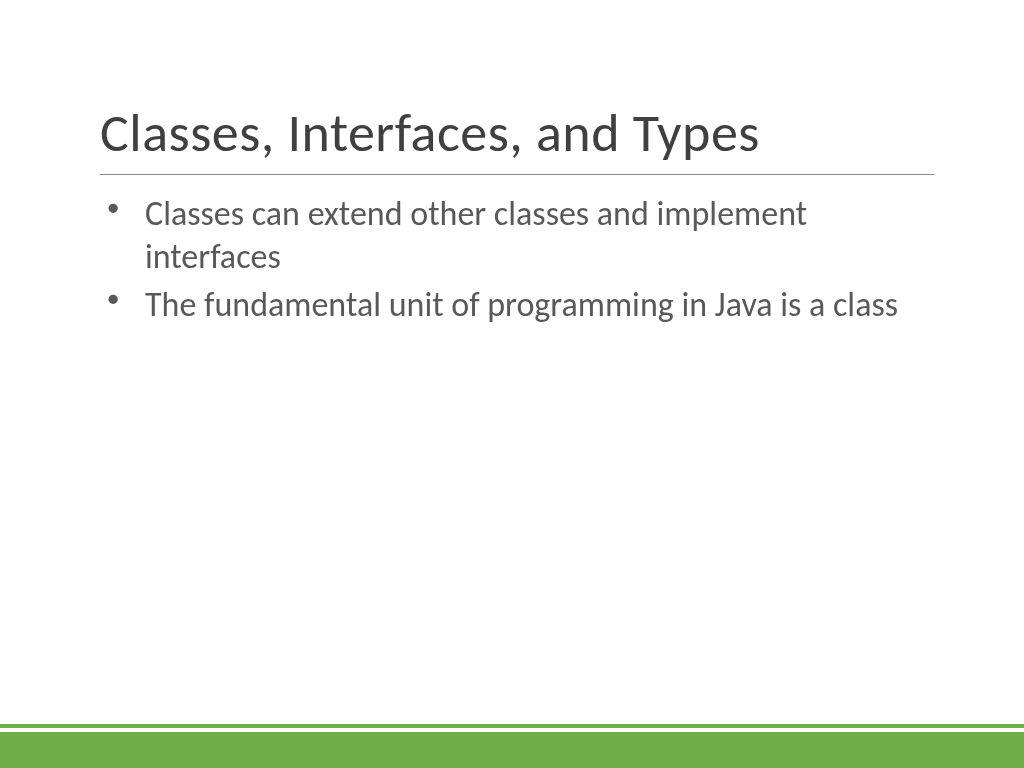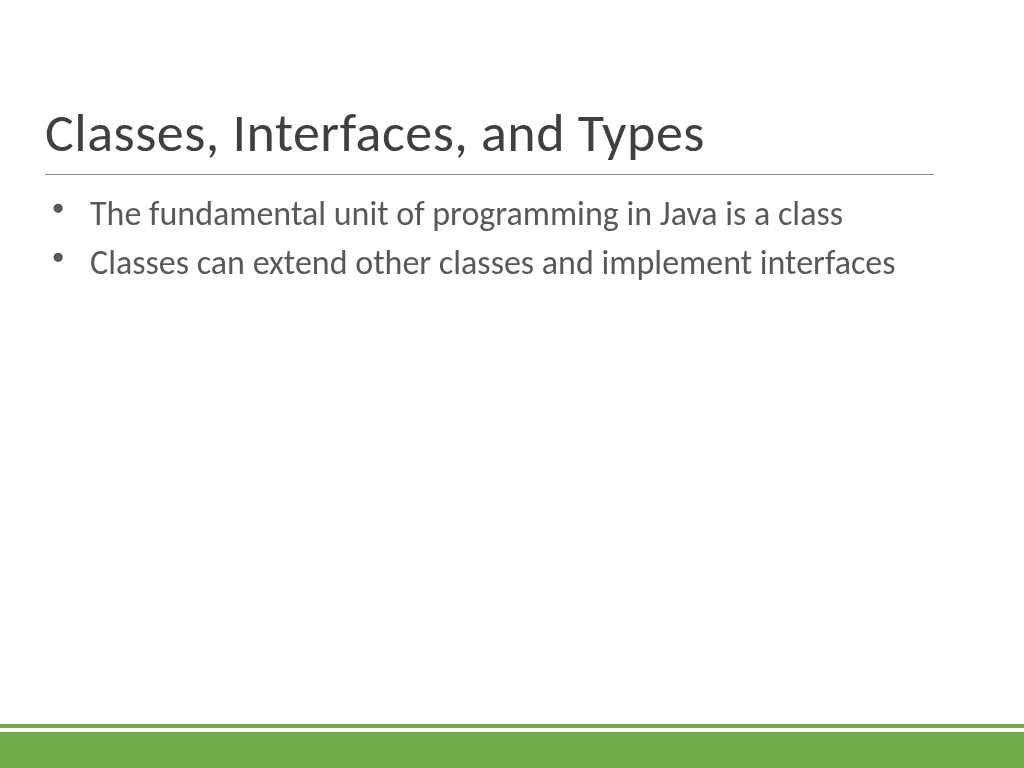--- a/index.html
+++ b/index.html
@@ -11,21 +11,21 @@
       width: 1024px;
       height: 768px;
       background: #ffffff;
       font-family: Calibri, "Segoe UI", Arial, sans-serif;
       position: relative;
       overflow: hidden;
     }
     .slide {
       width: 100%;
       height: 100%;
-      padding: 100px 90px 0 45px;
+      padding: 100px 90px 0 100px;
       position: relative;
     }
     .title {
       font-size: 54px;
       font-weight: 400;
       color: #404040;
       padding-bottom: 8px;
       border-bottom: 1px solid #888;
       margin-bottom: 18px;
       letter-spacing: 0.5px;
@@ -67,17 +67,17 @@
       height: 4px;
       background: #70ad47;
     }
   </style>
 </head>
 <body>
 
 <div class="slide">
   <h1 class="title">Classes, Interfaces, and Types</h1>
   <ul class="bullets">
+    <li>Classes can extend other classes and implement interfaces</li>
     <li>The fundamental unit of programming in Java is a class</li>
-    <li>Classes can extend other classes and implement interfaces</li>
   </ul>
 </div>
 <div class="footer-bar"></div>
 
 </body></html>

